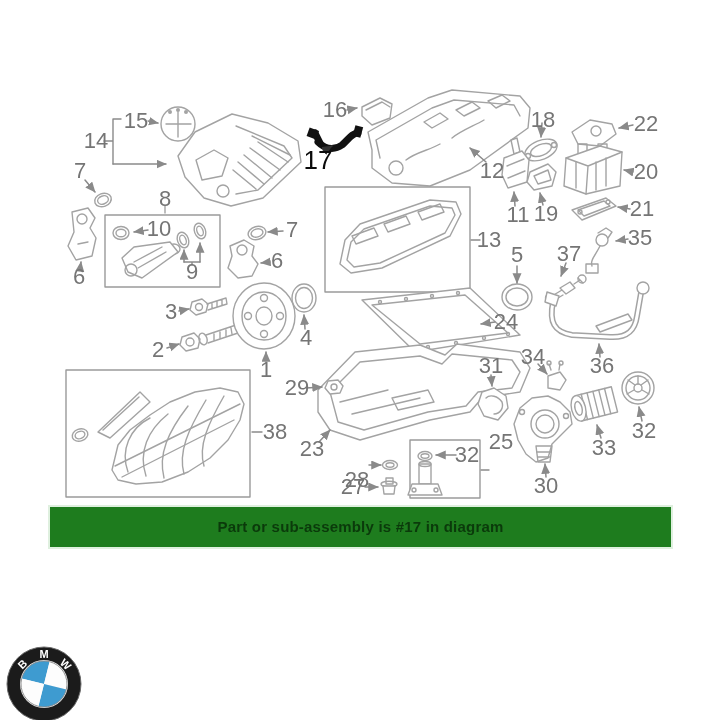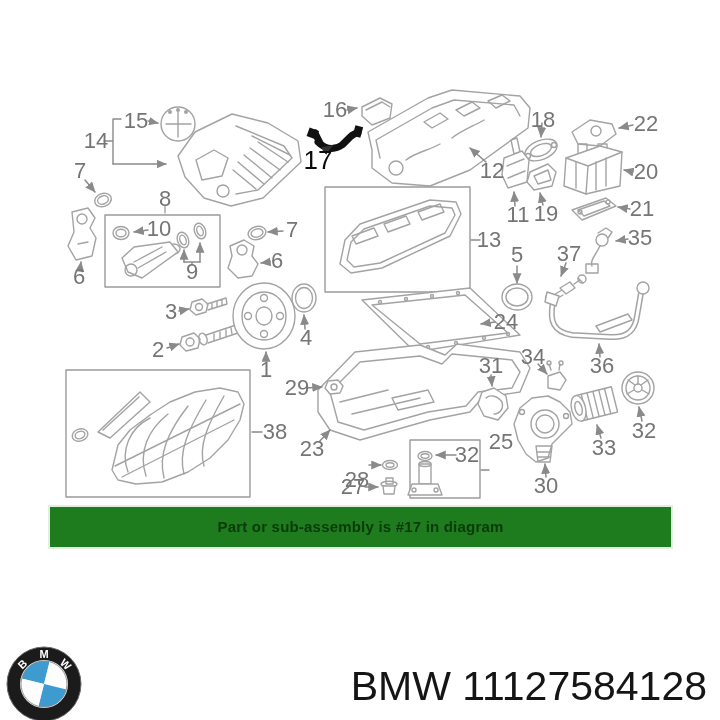--- a/index.html
+++ b/index.html
@@ -410,15 +410,14 @@
       <path d="M40,40 L40,17 A23,23 0 0 1 63,40 Z" fill="#fdfdfd"></path>
       <path d="M40,40 L63,40 A23,23 0 0 1 40,63 Z" fill="#3e9bd0"></path>
       <path d="M40,40 L40,63 A23,23 0 0 1 17,40 Z" fill="#fdfdfd"></path>
       <circle cx="40" cy="40" r="23" fill="none" stroke="#888" stroke-width="0.8"></circle>
     </g>
     <text x="21" y="23" font-size="11" font-weight="bold" fill="#ffffff" text-anchor="middle" transform="rotate(-44 21 23)">B</text>
     <text x="40" y="14" font-size="11" font-weight="bold" fill="#ffffff" text-anchor="middle">M</text>
     <text x="59" y="23" font-size="11" font-weight="bold" fill="#ffffff" text-anchor="middle" transform="rotate(44 59 23)">W</text>
   </svg>
 
-  <div class="footer-title">BMW 11127584128</div>
 
 </div>
 
 </body></html>

